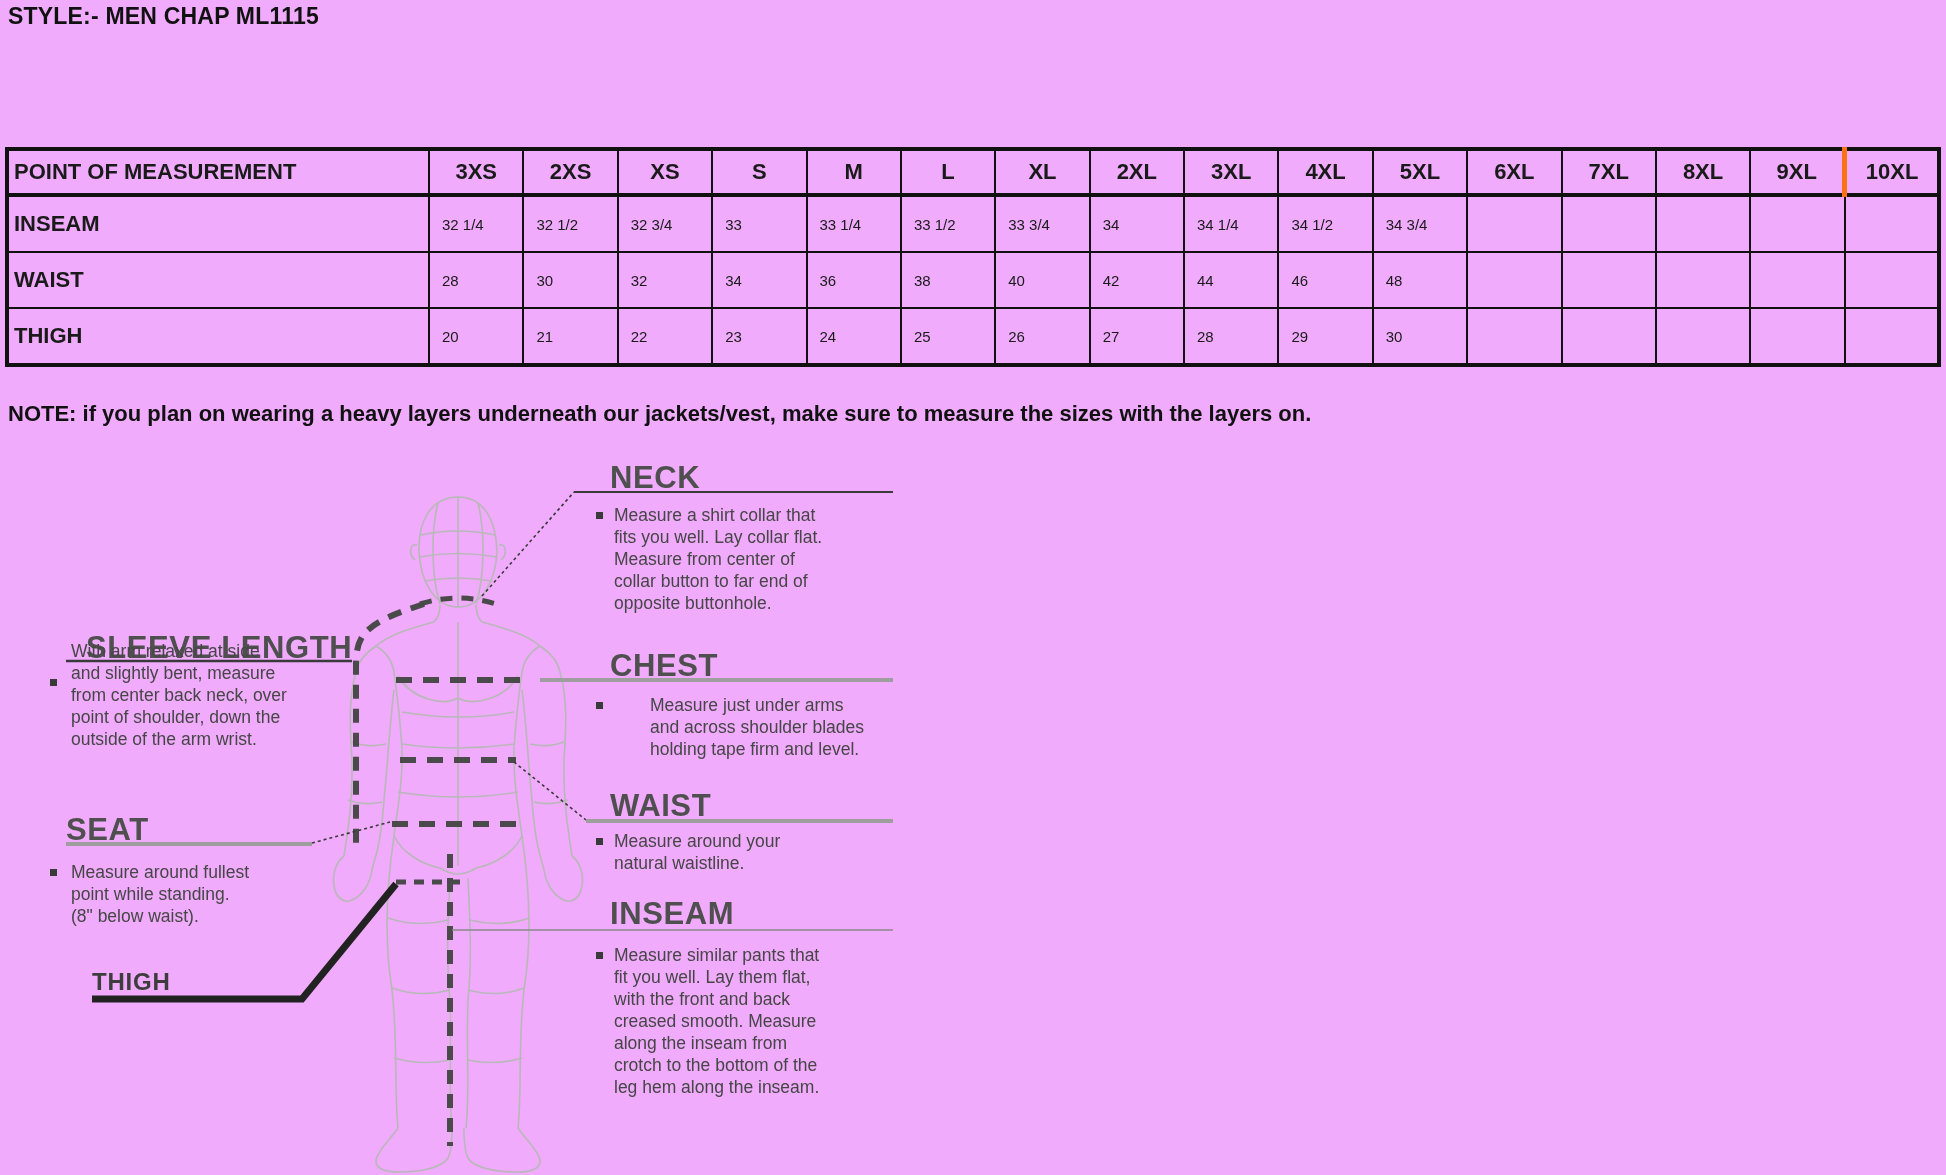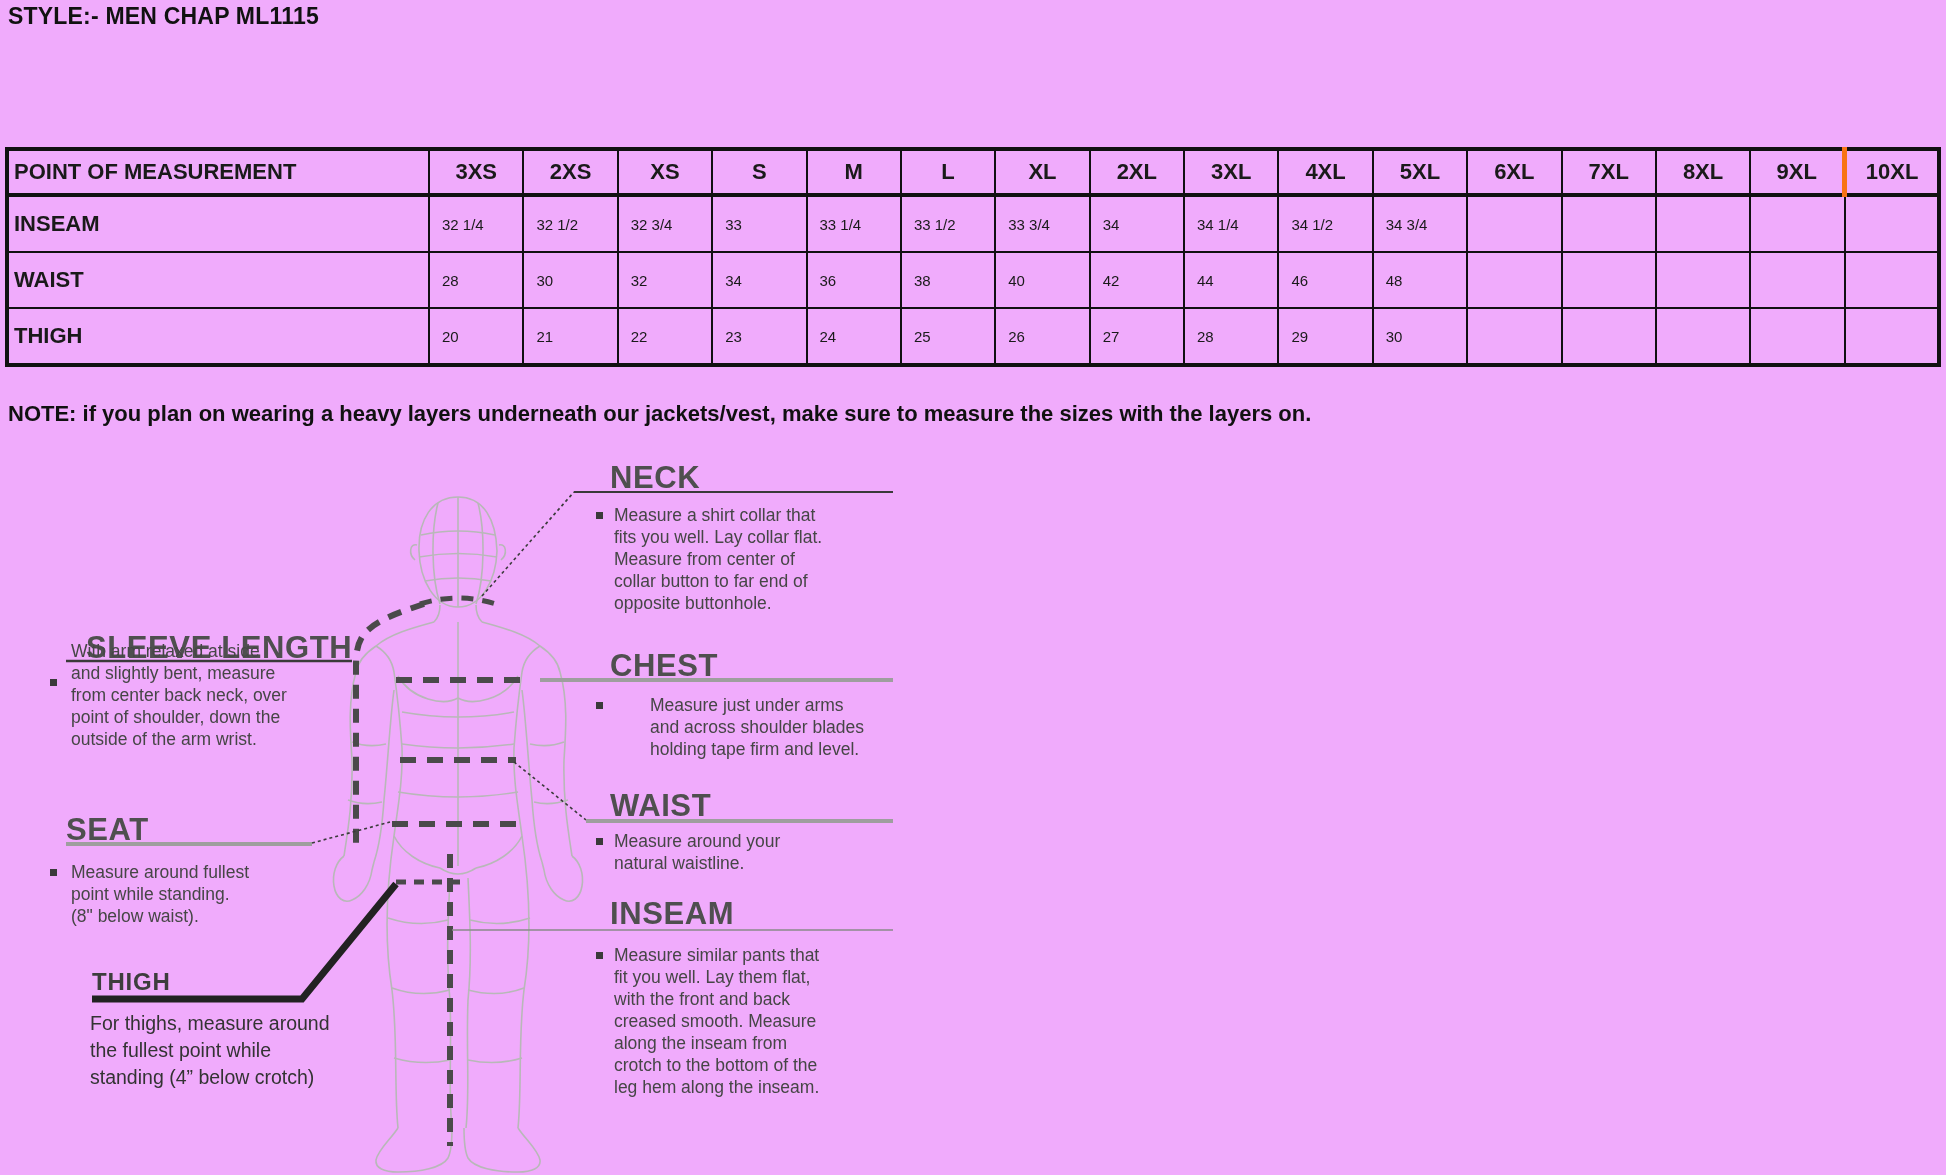--- a/index.html
+++ b/index.html
@@ -234,25 +234,20 @@
 
   <div class="g-head" style="left:66px;top:812px;">SEAT</div>
   <span class="bullet" style="left:50px;top:869px;"></span>
   <div class="g-lines" style="left:71px;top:861px;">
     <div>Measure around fullest</div>
     <div>point while standing.</div>
     <div>(8" below waist).</div>
   </div>
 
   <div class="g-head thigh-head" style="left:92px;top:968px;">THIGH</div>
-  <div class="g-lines thigh-lines" style="left:90px;top:1010px;">
-    <div>For thighs, measure around</div>
-    <div>the fullest point while</div>
-    <div>standing (4” below crotch)</div>
-  </div>
 
   <div class="g-head" style="left:610px;top:460px;">NECK</div>
   <span class="bullet" style="left:596px;top:512px;"></span>
   <div class="g-lines" style="left:614px;top:504px;">
     <div>Measure a shirt collar that</div>
     <div>fits you well. Lay collar flat.</div>
     <div>Measure from center of</div>
     <div>collar button to far end of</div>
     <div>opposite buttonhole.</div>
   </div>

